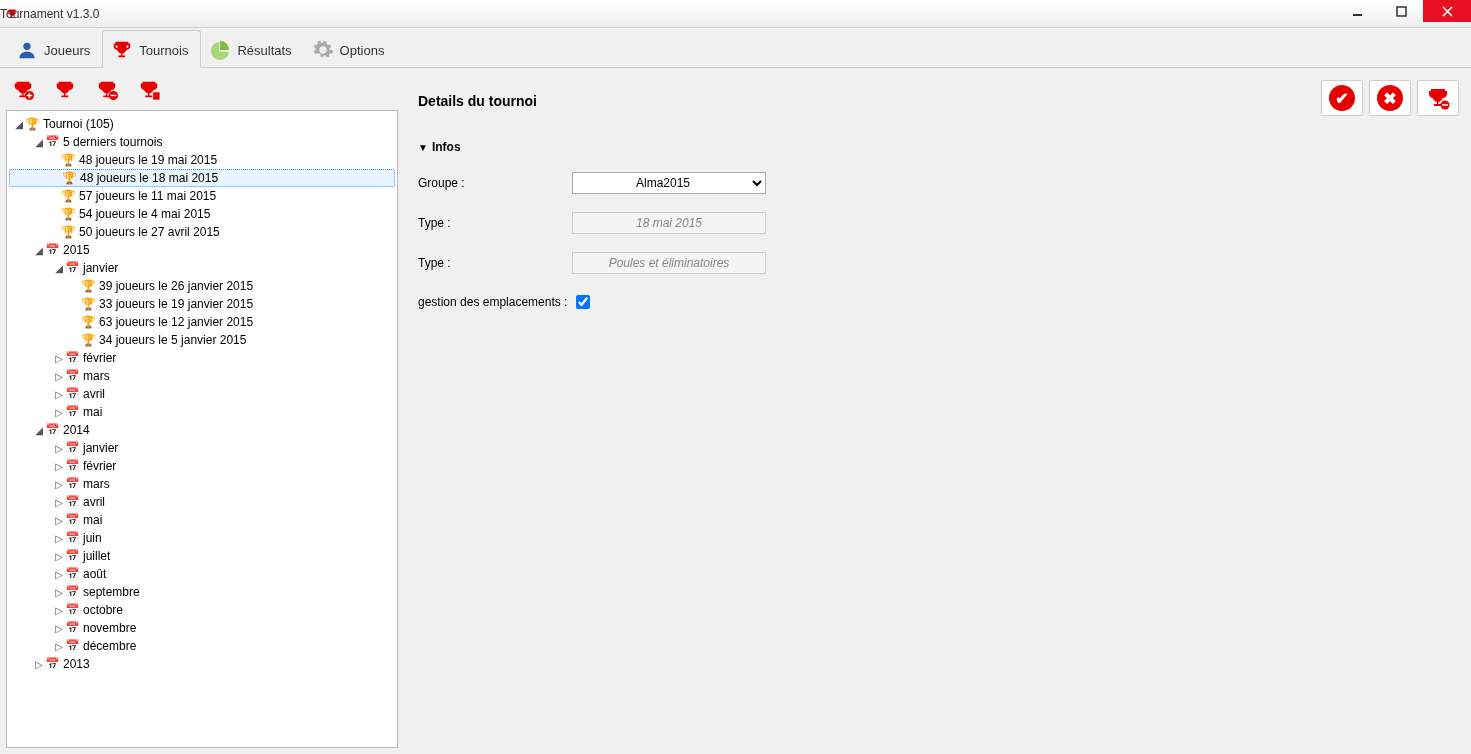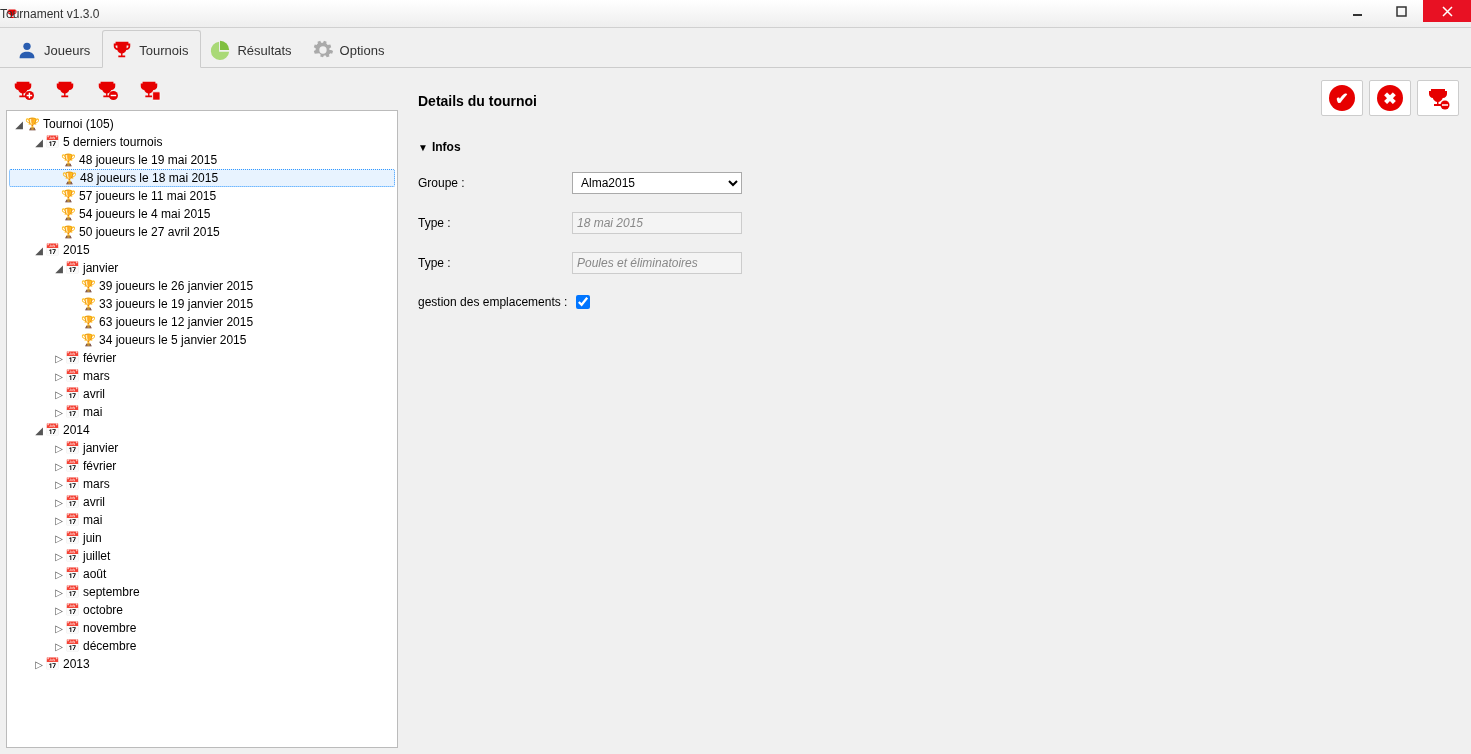--- a/index.html
+++ b/index.html
@@ -196,26 +196,27 @@
   .formrow {
     display:flex;
     align-items:center;
     margin-top: 18px;
   }
   .formrow label {
     width: 154px;
     font-size:12px;
   }
   .formrow select, .formrow input[type=text] {
-    width: 170px;
+    width: 194px;
     height: 22px;
     font-size:12px;
-    padding: 2px 4px;
+    padding: 2px 12px;
     background:#fff;
     border:1px solid #aaa;
+    text-align:center;
   }
   .formrow input[readonly] {
     background:#f4f4f4;
     color:#888;
     border:1px solid #ccc;
     font-style:italic;
   }
   .formrow input[type=checkbox] {
     width:14px; height:14px;
   }

